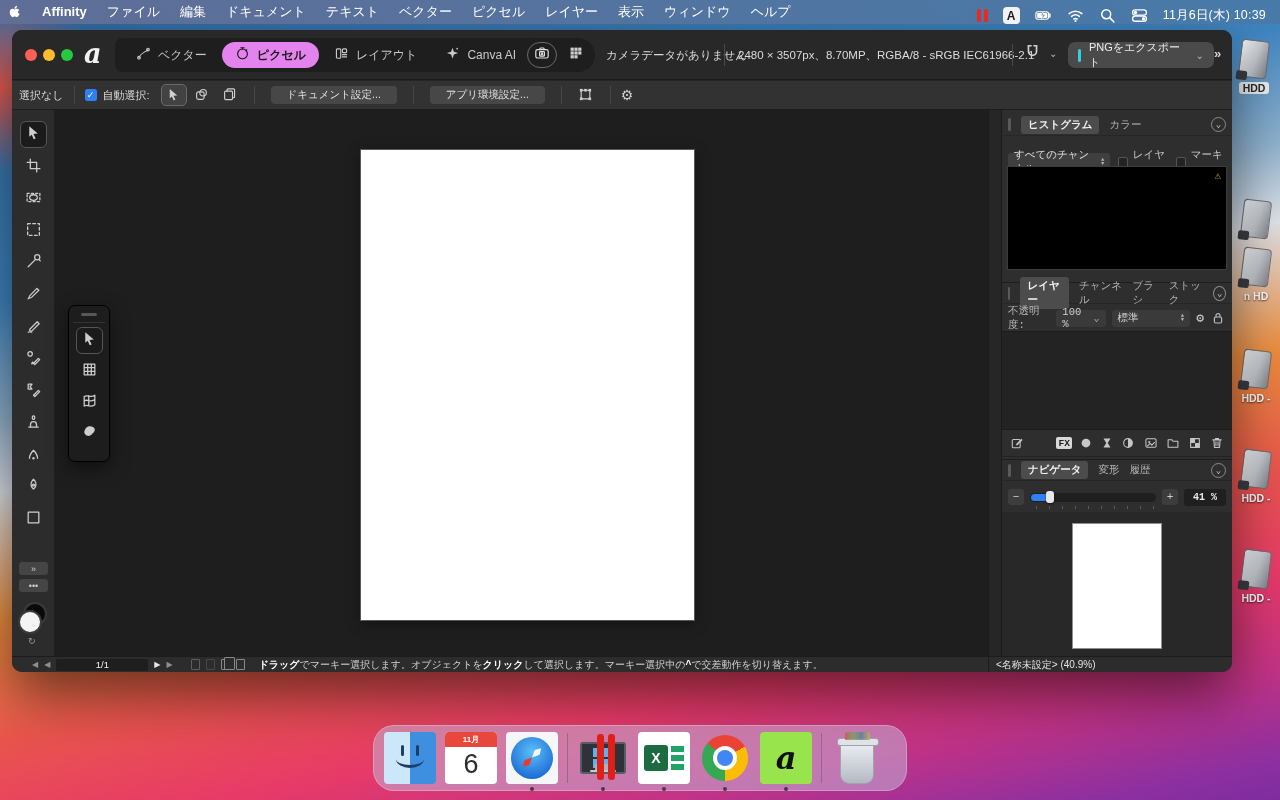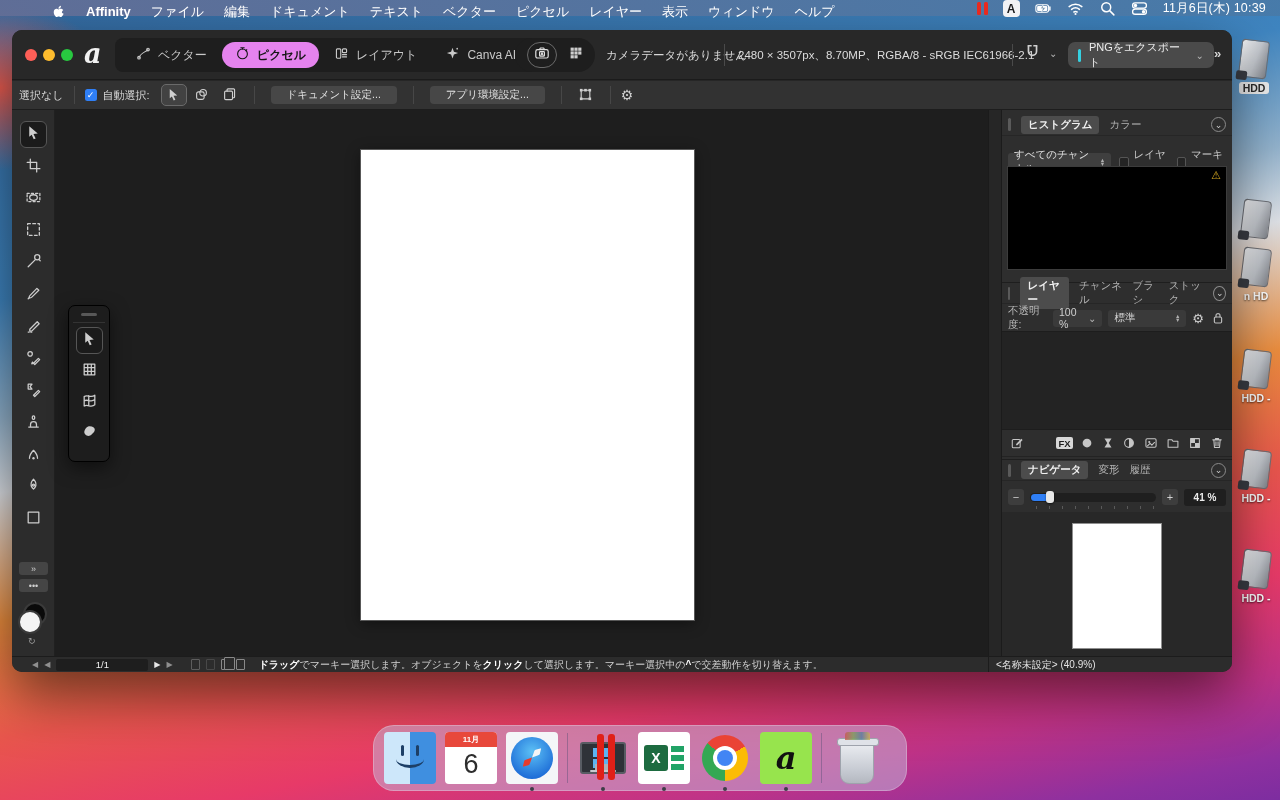--- a/index.html
+++ b/index.html
@@ -5,23 +5,23 @@
   * { margin:0; padding:0; box-sizing:border-box; }
   html,body { width:1280px; height:800px; overflow:hidden; }
   body {
     font-family:"Liberation Sans","DejaVu Sans",sans-serif;
     background:
       radial-gradient(160px 110px at 0% 11%, #e85a4e 0%, rgba(232,90,78,0) 75%),
       linear-gradient(168deg,#33699f 0%,#3f85c0 28%,#93b3cd 39%,#dfe2e7 46%,#eb8d3e 58%,#e9564d 69%,#e73a68 79%,#c13386 88%,#8e309f 96%,#7d2da0 100%);
     position:relative;
   }
   
-  .menubar { position:absolute; left:0; top:0; width:1280px; height:16px; z-index:6;
+  .menubar { position:absolute; left:0; top:0; width:1280px; height:24px; z-index:6;
     background:linear-gradient(90deg,rgba(99,110,150,.92),rgba(72,122,168,.92));
-    display:flex; align-items:flex-start; color:#fff; font-size:13px;padding-left:44px; }
+    display:flex; align-items:flex-end; color:#fff; font-size:13px; }
   .menubar .left { display:flex; align-items:center; gap:0; }
   .menu-item { padding:0 10px; line-height:24px; }
   .menu-item.app { font-weight:bold; padding-left:12px; }
   .apple { width:30px; display:flex; justify-content:center; }
   .menubar .right { margin-left:auto; display:flex; align-items:center; gap:15px; padding-right:14px; }
   .pausebars { display:flex; gap:3px; }
   .pausebars i { width:4px; height:13px; background:#e82a20; border-radius:1.5px; }
   .inputsrc { width:17px; height:17px; background:#f2f2f4; color:#1b1b1d; border-radius:4px;
     font-size:12px; font-weight:bold; display:flex; align-items:center; justify-content:center; }
   .clock { font-size:12.5px; letter-spacing:.2px; }
@@ -102,21 +102,21 @@
   .canvas { flex:1; background:#1e1e1e; position:relative; }
   .page { position:absolute; left:306px; top:40px; width:333px; height:470px; background:#ffffff;
     box-shadow:0 0 0 1px #585858, 0 3px 14px rgba(0,0,0,.45); }
   .flyout { position:absolute; left:13px; top:195px; width:42px; height:157px; background:#1d1d1d;
     border:1px solid #000; border-radius:7px; box-shadow:0 6px 18px rgba(0,0,0,.5); z-index:4; }
   .flyout .handle { width:16px; height:3px; background:#585858; border-radius:2px; margin:7px auto 6px; }
   .flyout .fdiv { height:1px; background:#333; margin:0 4px 4px; }
   .flyout .tool { position:static; margin:4px auto; }
   .splitter { width:14px; background:#262626; border-left:1px solid #1b1b1b; border-right:1px solid #1b1b1b; }
   
-  .rightpanel { width:230px; background:#2e2e2e; position:relative; font-size:10.5px; }
+  .rightpanel { width:230px; background:#2e2e2e; position:relative; font-size:10.5px;font-family:Liberation Mono, monospace; }
   .phead { position:absolute; left:0; width:100%; height:22px; display:flex; align-items:center;
     gap:10px; padding:0 6px; border-bottom:1px solid #262626; }
   .grab { width:3px; height:13px; background:#5a5a5a; border-radius:2px; }
   .ptab { color:#b3b3b3; font-size:10.5px; }
   .ptab.active { background:#4c4c4c; color:#f0f0f0; border-radius:3px; padding:2px 7px; font-weight:bold; }
   .phead .circlechev { margin-left:auto; width:15px; height:15px; border:1px solid #8a8a8a; border-radius:50%;
     color:#cfcfcf; font-size:9px; display:flex; align-items:center; justify-content:center; }
   .hist-controls { position:absolute; left:0; top:27px; width:100%; height:24px; display:flex;
     align-items:center; padding:0 6px; gap:8px; color:#c9c9c9; }
   .dropdown { background:#3f3f3f; border-radius:3px; height:18px; display:flex; align-items:center;

